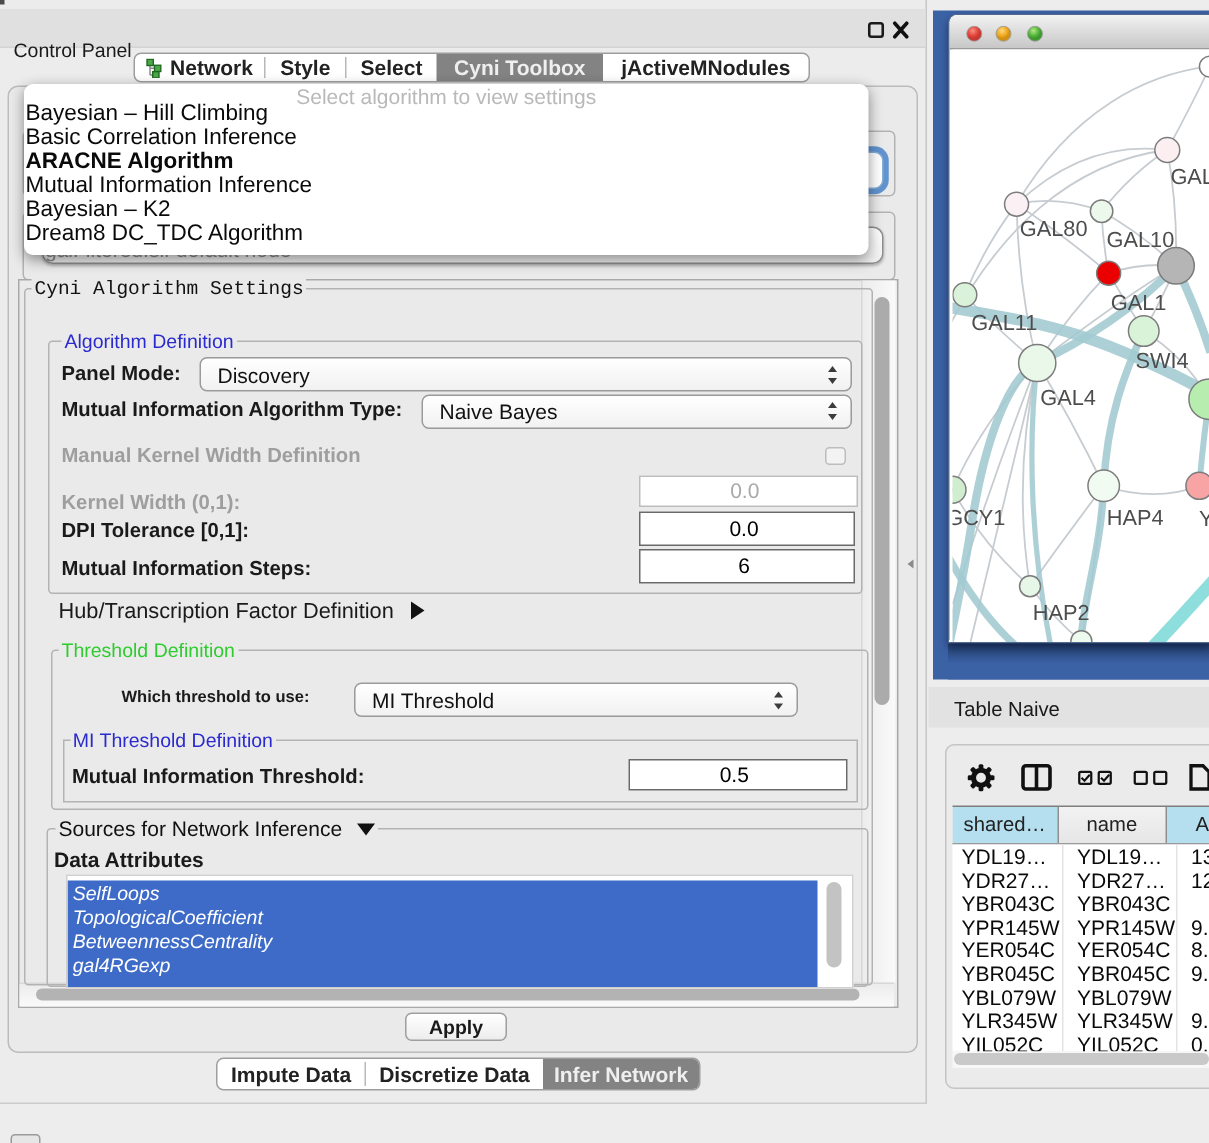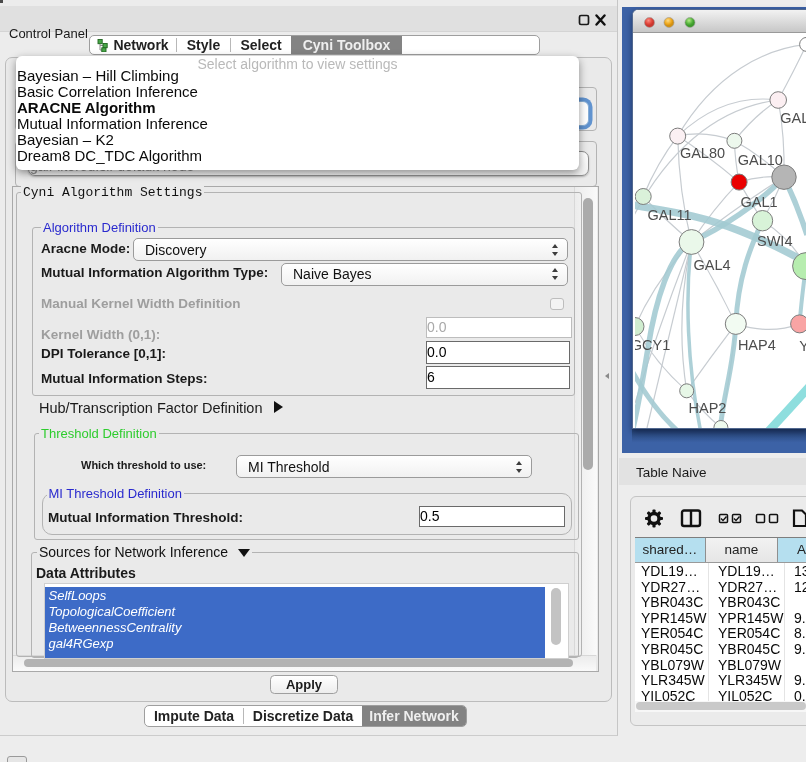--- a/index.html
+++ b/index.html
@@ -7,21 +7,21 @@
 .abs{position:absolute;}
 .b{font-weight:bold;}
 .lb{font-size:13.5px;color:#1a1a1a;white-space:nowrap;}
 .gb{position:absolute;border:1px solid #b3b3b3;border-radius:4px;}
 .gt{position:absolute;top:-8px;font-size:13px;background:#eaeaea;padding:0 2px;white-space:nowrap;line-height:15px;}
 .combo{position:absolute;background:linear-gradient(#ffffff,#f1f1f1);border:1px solid #9b9b9b;border-radius:5px;font-size:14px;color:#111;}
 .combo .tx{position:absolute;left:11px;top:50%;transform:translateY(-50%);white-space:nowrap;}
 .ud{position:absolute;right:8px;top:50%;width:7px;height:12px;transform:translateY(-50%);}
 .ud:before{content:"";position:absolute;left:0;top:0;border-left:3.5px solid transparent;border-right:3.5px solid transparent;border-bottom:4.5px solid #3c3c3c;}
 .ud:after{content:"";position:absolute;left:0;bottom:0;border-left:3.5px solid transparent;border-right:3.5px solid transparent;border-top:4.5px solid #3c3c3c;}
-.fld{position:absolute;background:#fff;font-size:14px;text-align:left;}
+.fld{position:absolute;background:#fff;font-size:14px;text-align:center;}
 .seg{position:absolute;display:flex;background:#fff;border:1px solid #9e9e9e;border-radius:5px;overflow:hidden;}
 .seg .s{font-size:14px;font-weight:bold;color:#222;display:flex;align-items:center;justify-content:center;white-space:nowrap;}
 .seg .sep{width:1px;background:#b8b8b8;margin:2px 0;}
 .seg .on{background:#838383;color:#efefef;}
 </style>
 </head>
 <body>
 
 <div class="abs" style="left:0;top:0;width:617px;height:735px;background:#ececec;border-right:1px solid #c6c6c6;border-bottom:1px solid #cccccc;"></div>
 <div class="abs" style="left:0;top:0;width:3px;height:3px;background:#4a4a4a;"></div>
@@ -39,20 +39,21 @@
       <path d="M3 3 V11 M3 6.5 H7 M3 11 H6" stroke="#8a8a8a" stroke-width="1" fill="none"></path>
       <rect x="1" y="0.5" width="4.2" height="4.2" fill="#49a749" stroke="#20661f" stroke-width="0.9"></rect>
       <rect x="6" y="4.5" width="4.2" height="4.2" fill="#49a749" stroke="#20661f" stroke-width="0.9"></rect>
       <rect x="4.8" y="8.8" width="4.2" height="4.2" fill="#49a749" stroke="#20661f" stroke-width="0.9"></rect>
     </svg>Network</div>
   <div class="sep"></div>
   <div class="s" style="width:53px;">Style</div>
   <div class="sep"></div>
   <div class="s" style="width:60px;">Select</div>
   <div class="s on" style="width:111px;">Cyni Toolbox</div>
+  <div class="s" style="flex:1;">jActiveMNodules</div>
 </div>
 
 <div class="abs" style="left:5px;top:57px;width:605px;height:643px;background:#eaeaea;border:1px solid #bcbcbc;border-radius:7px;"></div>
 
 <div class="gb" style="left:15px;top:87px;width:580px;height:42px;"></div>
 <div class="abs" style="left:28px;top:101px;width:559px;height:23px;background:#fff;border:1px solid #87aed6;border-radius:6px;box-shadow:0 0 0 3.5px rgba(90,142,206,0.95);"></div>
 <div class="gb" style="left:15px;top:141px;width:580px;height:44px;"></div>
 <div class="abs" style="left:28px;top:151px;width:559px;height:23px;background:linear-gradient(#ffffff,#f0f0f0);border:1px solid #8e8e8e;border-radius:7px;box-shadow:0 1px 2px rgba(0,0,0,0.25);"></div>
 <div class="abs" style="left:30px;top:157.5px;font-size:14px;color:#8d8d8d;">galFiltered.sif default node</div>
 
@@ -65,21 +66,21 @@
 <div class="abs" style="left:24px;top:659px;width:549px;height:8px;background:#b3b3b3;border-radius:4px;"></div>
 
 <div class="gb" style="left:16px;top:192px;width:564px;height:463px;border-radius:3px;font-family:Liberation Mono, monospace;">
   <div class="gt" style="left:4px;color:#111;">Cyni Algorithm Settings</div>
 </div>
 
 <div class="gb" style="left:32px;top:227px;width:541px;height:167px;border-radius:3px;">
   <div class="gt" style="left:8px;color:#2a2ace;">Algorithm Definition</div>
 </div>
 
-<div class="abs lb b" style="left:41px;top:241px;">Aracne Mode:</div>
+<div class="abs lb b" style="left:41px;top:241px;">Panel Mode:</div>
 <div class="combo" style="left:133px;top:238px;width:433px;height:21px;">
     <span class="tx">Discovery</span>
     <span class="ud"></span>
   </div>
 
 <div class="abs lb b" style="left:41px;top:264.5px;">Mutual Information Algorithm Type:</div>
 <div class="combo" style="left:281px;top:262.5px;width:285px;height:21px;">
     <span class="tx">Naive Bayes</span>
     <span class="ud"></span>
   </div>
@@ -101,21 +102,21 @@
 
 <div class="gb" style="left:34px;top:433px;width:543px;height:105px;border-radius:3px;">
   <div class="gt" style="left:4px;color:#2ecc2e;">Threshold Definition</div>
 </div>
 <div class="abs lb b" style="left:81px;top:459px;font-size:11px;">Which threshold to use:</div>
 <div class="combo" style="left:236px;top:455px;width:294px;height:21px;">
     <span class="tx">MI Threshold</span>
     <span class="ud"></span>
   </div>
 
-<div class="gb" style="left:41.5px;top:493px;width:528px;height:40px;border-radius:10px;">
+<div class="gb" style="left:41.5px;top:493px;width:528px;height:40px;border-radius:0;">
   <div class="gt" style="left:4px;color:#2a2ace;">MI Threshold Definition</div>
 </div>
 <div class="abs lb b" style="left:48px;top:509.5px;">Mutual Information Threshold:</div>
 <div class="fld" style="left:419px;top:505.5px;width:139px;height:19px;border:1.5px solid #6a6a6a;color:#000;line-height:19px;padding-right:5px;">0.5</div>
 
 <div class="gb" style="left:31px;top:552px;width:546px;height:104px;border-radius:3px;">
   <div class="gt" style="left:5px;color:#111;font-size:14px;">Sources for Network Inference <span style="display:inline-block;width:0;height:0;border-left:6.5px solid transparent;border-right:6.5px solid transparent;border-top:8px solid #111;vertical-align:middle;margin-left:6px;"></span></div>
 </div>
 <div class="abs lb b" style="left:36px;top:564.5px;font-size:14px;">Data Attributes</div>
 

